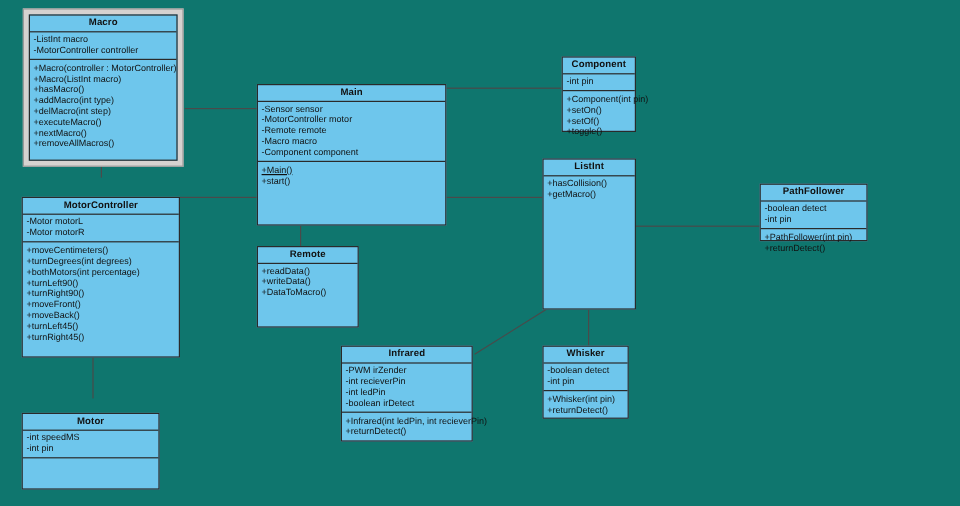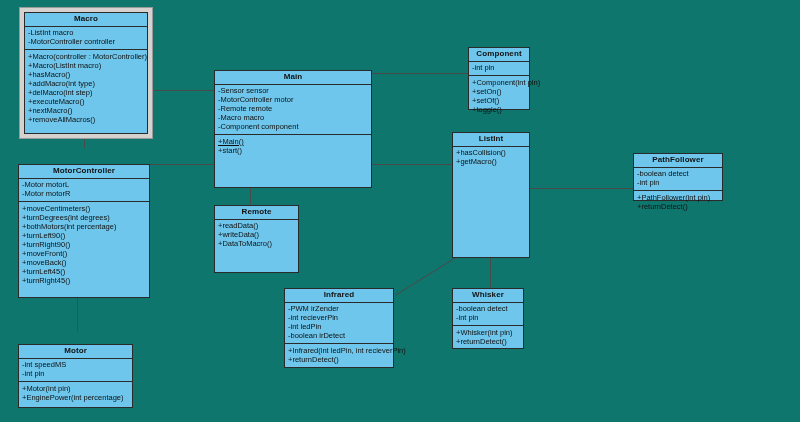--- a/index.html
+++ b/index.html
@@ -132,24 +132,20 @@
       <div class="member">+turnRight45()</div>
     </div>
   </div>
 
   <div class="uml-class" style="left:18px; top:332px; width:115px; height:64px;margin-top:12px;">
     <div class="cls-name">Motor</div>
     <div class="compartment">
       <div class="member">-int speedMS</div>
       <div class="member">-int pin</div>
     </div>
-    <div class="compartment last">
-      <div class="member">+Motor(int pin)</div>
-      <div class="member">+EnginePower(int percentage)</div>
-    </div>
   </div>
 
   <div class="uml-class" style="left:214px; top:70px; width:158px; height:118px;">
     <div class="cls-name">Main</div>
     <div class="compartment">
       <div class="member">-Sensor sensor</div>
       <div class="member">-MotorController motor</div>
       <div class="member">-Remote remote</div>
       <div class="member">-Macro macro</div>
       <div class="member">-Component component</div>

